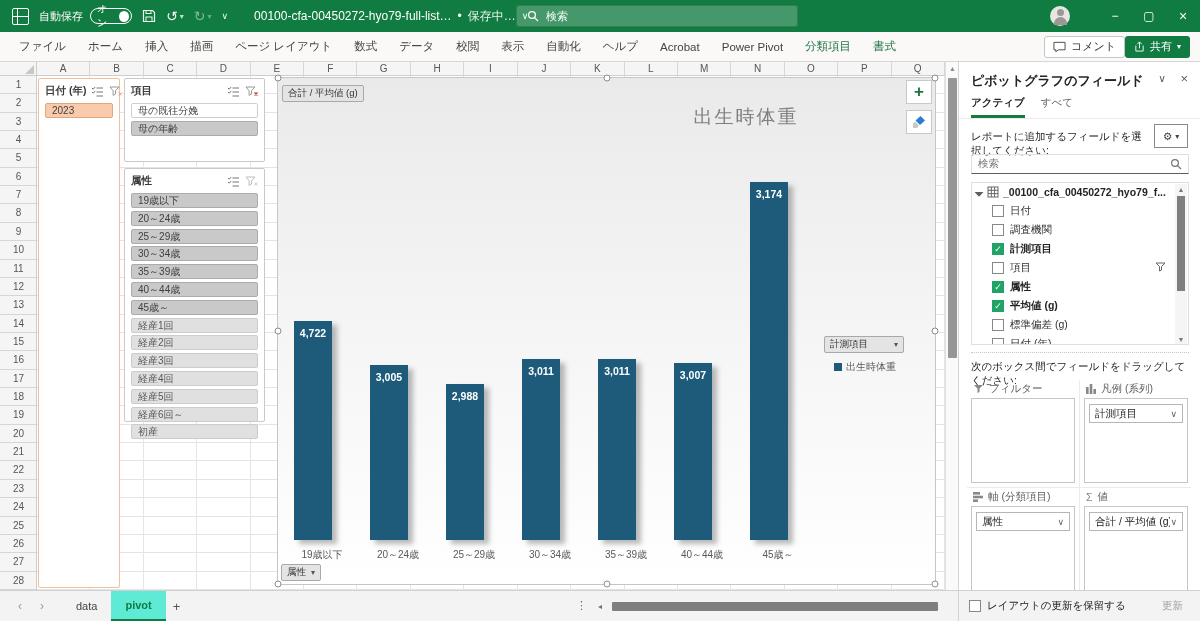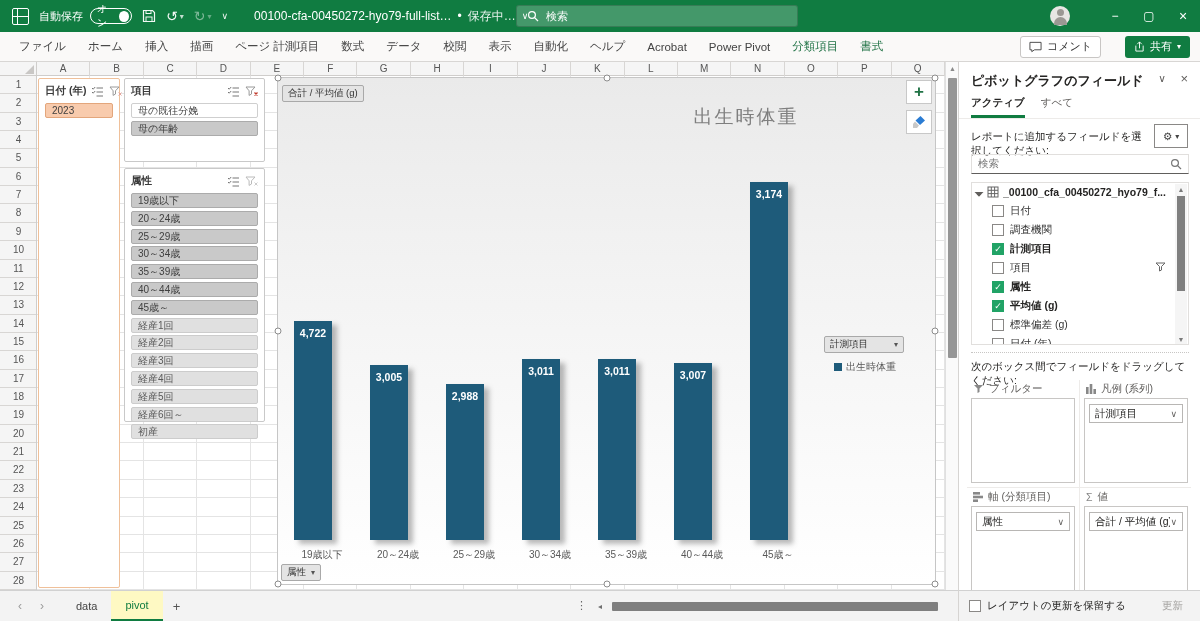--- a/index.html
+++ b/index.html
@@ -25,21 +25,21 @@
   .avatar { width:20px; height:20px; border-radius:50%; background:#E8E6E3; position:relative; margin-right:28px; }
   .avatar:before { content:""; position:absolute; left:6.5px; top:3px; width:7px; height:7px; border-radius:50%; background:#9B9893; }
   .avatar:after { content:""; position:absolute; left:3.5px; top:10.5px; width:13px; height:8px; border-radius:7px 7px 0 0; background:#9B9893; }
   .win-btn { width:34px; height:32px; display:flex; align-items:center; justify-content:center; font-size:12px; color:#fff; cursor:pointer; }
 
   
   #ribbon { position:absolute; left:0; top:32px; width:1200px; height:30px; background:#FAF9F8; border-bottom:1px solid #D8D6D4; display:flex; align-items:center; }
   #rtabs { display:flex; align-items:center; padding-left:8px; }
   .rtab { padding:0 11px; font-size:11.5px; color:#444; height:30px; display:flex; align-items:center; cursor:pointer; white-space:nowrap; }
   .rtab.ctx { color:#217346; }
-  #ribbon-right { margin-left:auto; display:flex; align-items:flex-end; gap:24px; padding-right:10px;border-radius:9px; }
+  #ribbon-right { margin-left:auto; display:flex; align-items:flex-end; gap:0; padding-right:10px;border-radius:9px; }
   #comment-btn { display:flex; align-items:center; gap:5px; border:1px solid #C8C6C4; background:#fff; border-radius:3px; height:22px; padding:0 8px; cursor:pointer; color:#333; }
   #share-btn { display:flex; align-items:center; gap:5px; background:#107C41; color:#fff; border-radius:3px; height:22px; padding:0 9px; cursor:pointer; }
 
   
   #sheet-region { position:absolute; left:0; top:62px; width:945px; height:528px; background:#fff; }
   #corner { position:absolute; left:0; top:0; width:37px; height:14px; background:#F5F5F5; border-right:1px solid #CFCDCB; border-bottom:1px solid #CFCDCB; }
   #corner:after { content:""; position:absolute; right:2px; bottom:1px; border-left:9px solid transparent; border-bottom:9px solid #C9C7C5; }
   #colh { position:absolute; left:0; top:0; width:945px; height:14px; background:#F5F5F5; border-bottom:1px solid #CFCDCB; }
   .colh { position:absolute; top:0; height:14px; text-align:center; font-size:10px; color:#555; border-right:1px solid #D8D6D4; line-height:14px; cursor:pointer; }
   #rowh { position:absolute; left:0; top:14px; width:37px; height:514px; background:#F5F5F5; border-right:1px solid #CFCDCB; overflow:hidden; }
@@ -125,21 +125,21 @@
   #pane-bottom { position:absolute; left:0; bottom:0; width:242px; height:31px; background:#F3F3F3; border-top:1px solid #D1D1D1; display:flex; align-items:center; padding:0 10px; gap:6px; }
   #defer-cb { width:12px; height:12px; border:1px solid #8A8886; background:#fff; cursor:pointer; flex:none; }
   #defer-label { color:#252423; flex:1; white-space:nowrap; }
   #update-btn { color:#A6A4A2; padding:3px 8px; cursor:default; }
 
   
   #bottombar { position:absolute; left:0; top:590px; width:958px; height:31px; background:#F3F3F3; border-top:1px solid #D1D1D1; }
   .nav-arr { position:absolute; top:8px; font-size:12px; color:#9B9B9B; cursor:pointer; }
   #stabs { position:absolute; left:62px; top:0; height:30px; display:flex; }
   .stab { padding:0 14px; height:30px; display:flex; align-items:center; font-size:11px; color:#444; cursor:pointer; }
-  .stab.act { background:#fef9c3; color:#107C41; font-weight:normal; border-bottom:2px solid #107C41; }
+  .stab.act { background:#5eead4; color:#107C41; font-weight:bold; border-bottom:2px solid #107C41; }
   #add-sheet { position:absolute; left:168px; top:7px; width:17px; height:17px; border-radius:50%; color:#555; font-size:13px; display:flex; align-items:center; justify-content:center; cursor:pointer; }
   #more-dots { position:absolute; left:576px; top:8px; color:#666; font-size:11px; }
   #hscroll { position:absolute; left:590px; top:10px; width:355px; height:11px; background:#F3F3F3; }
   #hscroll .arr { position:absolute; top:1px; font-size:8px; color:#707070; }
   #hthumb { position:absolute; left:22px; top:1px; width:326px; height:9px; background:#7F7F7F; border-radius:1px; cursor:pointer; }
 
   svg { display:block; }
 </style>
 </head>
 <body>
@@ -189,21 +189,21 @@
       <div class="win-btn" style="font-size:14px;">×</div>
     </div>
   </div>
 
   <div id="ribbon">
     <div id="rtabs">
         <div class="rtab">ファイル</div>
         <div class="rtab">ホーム</div>
         <div class="rtab">挿入</div>
         <div class="rtab">描画</div>
-        <div class="rtab">ページ 計測項目</div>
+        <div class="rtab">ページ レイアウト</div>
         <div class="rtab">数式</div>
         <div class="rtab">データ</div>
         <div class="rtab">校閲</div>
         <div class="rtab">表示</div>
         <div class="rtab">自動化</div>
         <div class="rtab">ヘルプ</div>
         <div class="rtab">Acrobat</div>
         <div class="rtab">Power Pivot</div>
         <div class="rtab ctx">分類項目</div>
         <div class="rtab ctx">書式</div>

